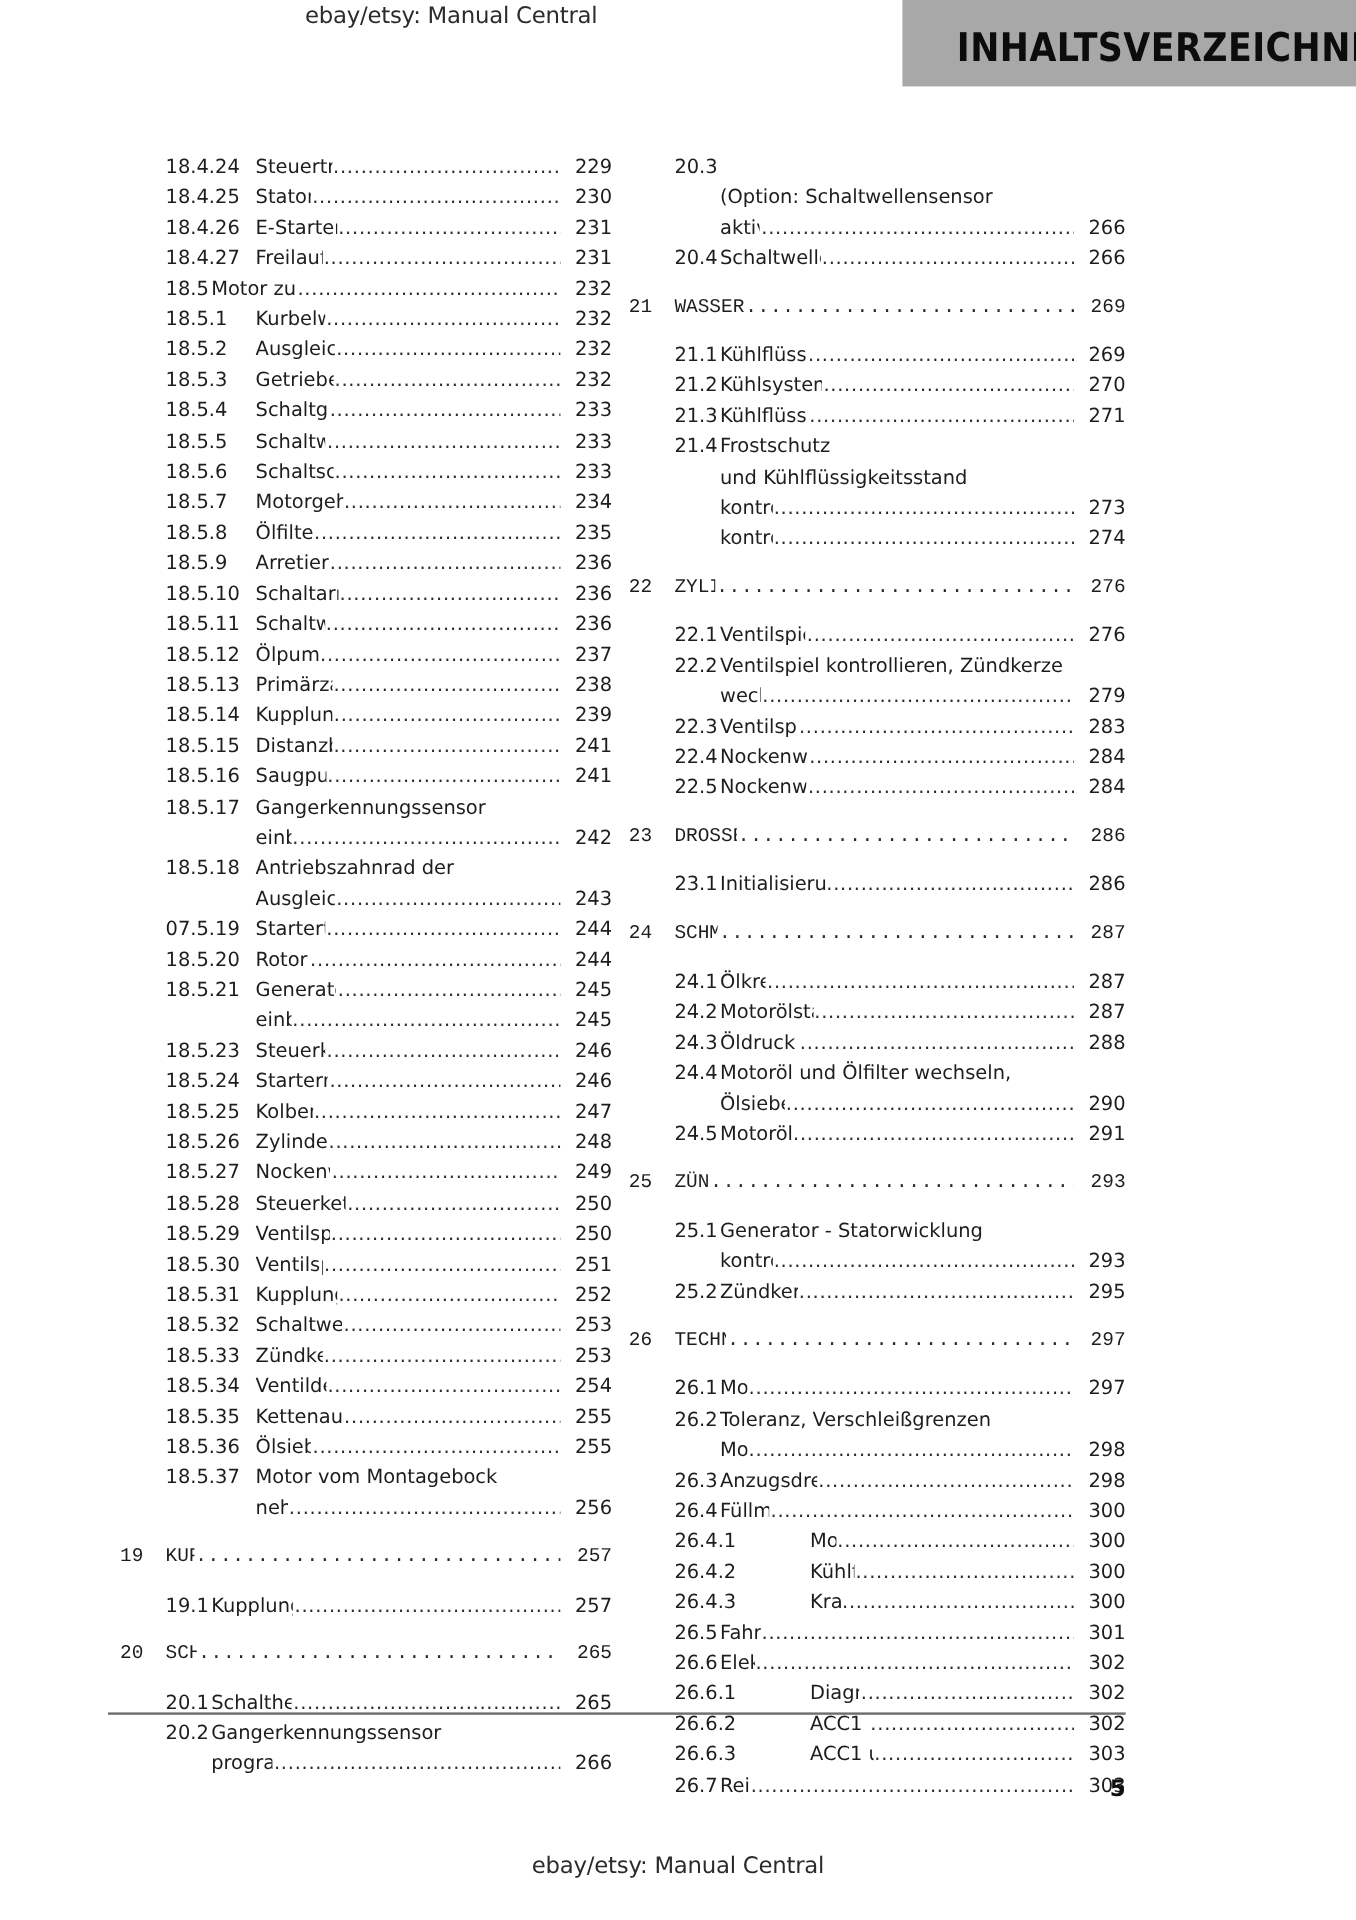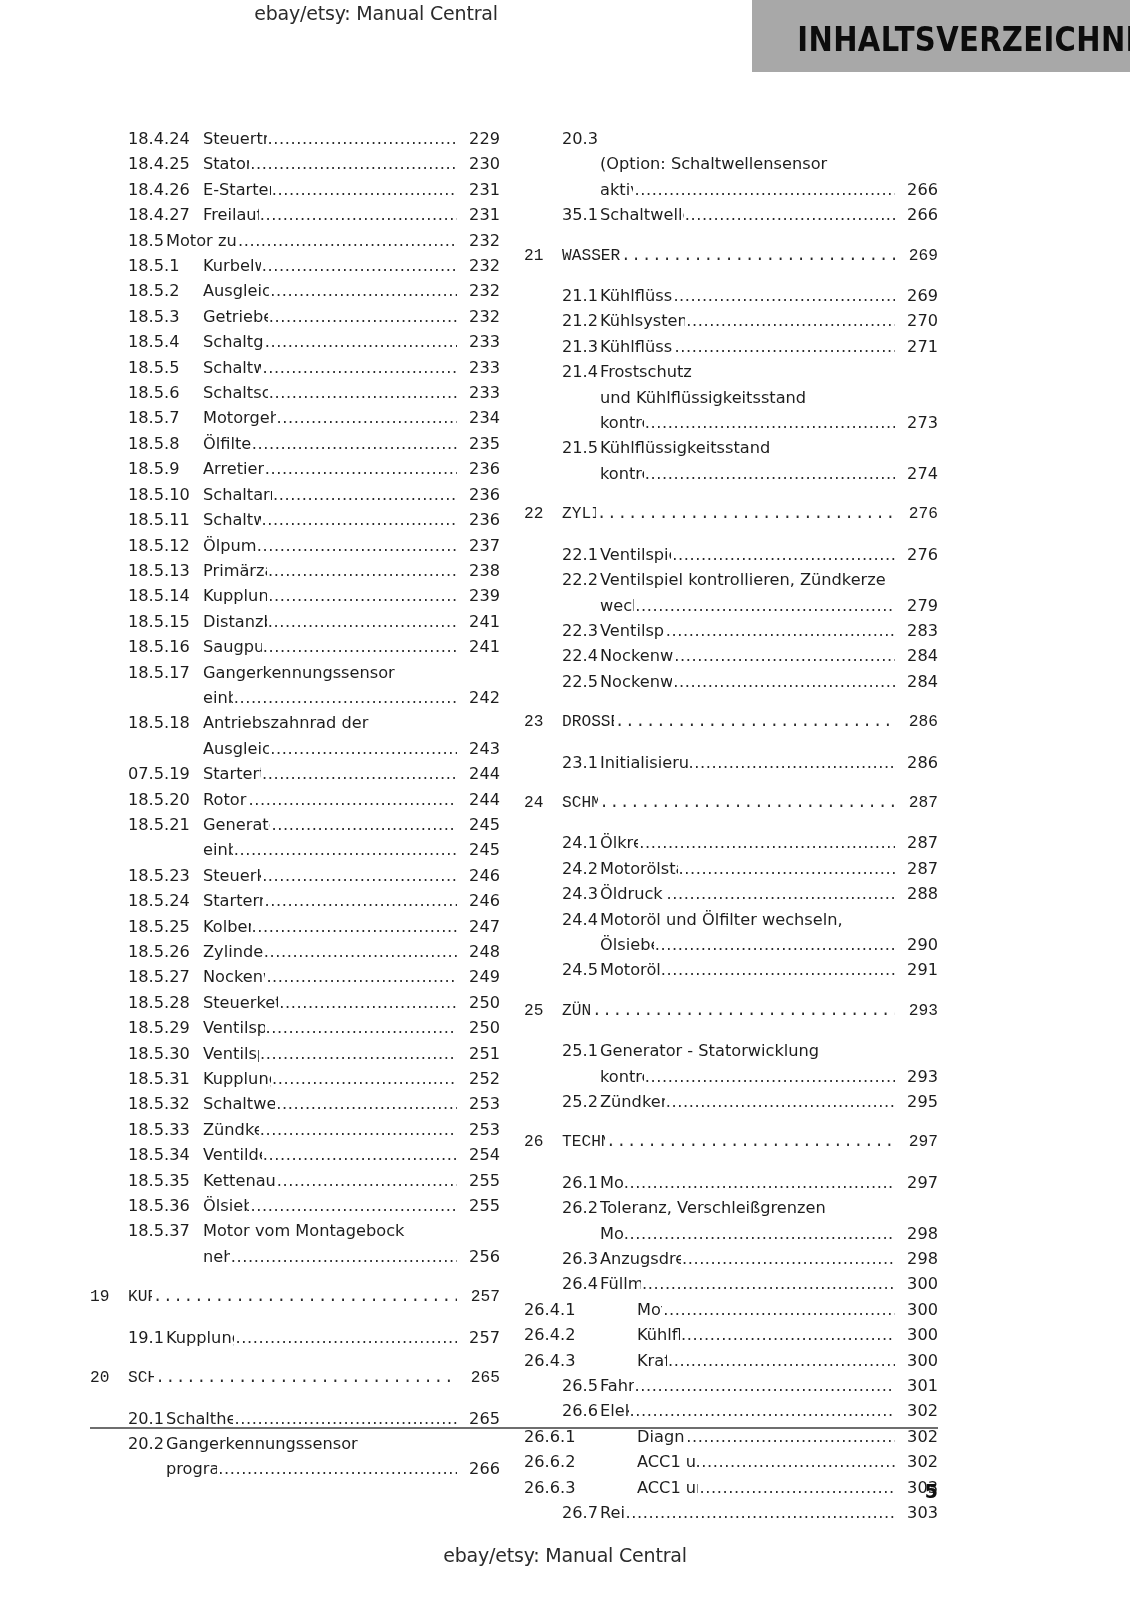--- a/index.html
+++ b/index.html
@@ -53,21 +53,21 @@
   .toc {
     position: absolute;
     top: 126px;
     left: 0;
     width: 1130px;
   }
   .col {
     position: absolute;
     top: 0;
   }
-  .col-left  { left: 90px;  width: 410px; }
+  .col-left  { left: 100px;  width: 410px; }
   .col-right { left: 524px; width: 414px; }
 
   .entry {
     display: flex;
     align-items: baseline;
     font-size: 16.2px;
     line-height: 25.4px;
     color: #1d1d1d;
     white-space: nowrap;
   }
@@ -107,21 +107,21 @@
   .lvl2 .num   { width: 38px; margin-left: 38px; }
   .lvl2 .title { padding-right: 2px; }
   .lvl2 .page  { width: 42px; }
 
   
   .lvl3 .num   { width: 75px; margin-left: 38px; }
   .lvl3 .title { padding-right: 2px; }
   .lvl3 .page  { width: 42px; }
 
   
-  .lvl4 .num   { width: 75px; }
+  .lvl4 .num   { width: 75px; margin-left: 38px; }
   .lvl4 .title { padding-left: 38px; padding-right: 2px; }
   .lvl4 .page  { width: 42px; }
 
   
   .entry.wrap { display: block; white-space: normal; }
   .entry.wrap .head { display: flex; align-items: baseline; }
   .entry.wrap .head .num { flex: 0 0 auto; }
   .entry.wrap .head .title { flex: 0 1 auto; }
   .entry.wrap .cont { display: flex; align-items: center; }
   .entry.wrap .cont .spacer { flex: 0 0 auto; }
@@ -490,21 +490,21 @@
           <span class="title">(Option: Schaltwellensensor</span>
         </div>
         <div class="cont">
           <span class="spacer"></span>
           <span class="title">aktiviert)</span>
           <span class="dots"></span>
           <span class="page">266</span>
         </div>
       </div>
       <div class="entry lvl2">
-        <span class="num">35.1</span>
+        <span class="num">20.4</span>
         <span class="title">Schaltwellensensor wechseln</span>
         <span class="dots"></span>
         <span class="page">266</span>
       </div>
       <div class="entry lvl1">
         <span class="num">21</span>
         <span class="title">WASSERPUMPE, KÜHLSYSTEM</span>
         <span class="dots"></span>
         <span class="page">269</span>
       </div>
@@ -536,24 +536,20 @@
           <span class="title">und Kühlflüssigkeitsstand</span>
         </div>
         <div class="cont">
           <span class="spacer"></span>
           <span class="title">kontrollieren</span>
           <span class="dots"></span>
           <span class="page">273</span>
         </div>
       </div>
       <div class="entry lvl2 wrap">
-        <div class="head">
-          <span class="num">21.5</span>
-          <span class="title">Kühlflüssigkeitsstand</span>
-        </div>
         <div class="cont">
           <span class="spacer"></span>
           <span class="title">kontrollieren</span>
           <span class="dots"></span>
           <span class="page">274</span>
         </div>
       </div>
       <div class="entry lvl1">
         <span class="num">22</span>
         <span class="title">ZYLINDERKOPF</span>

